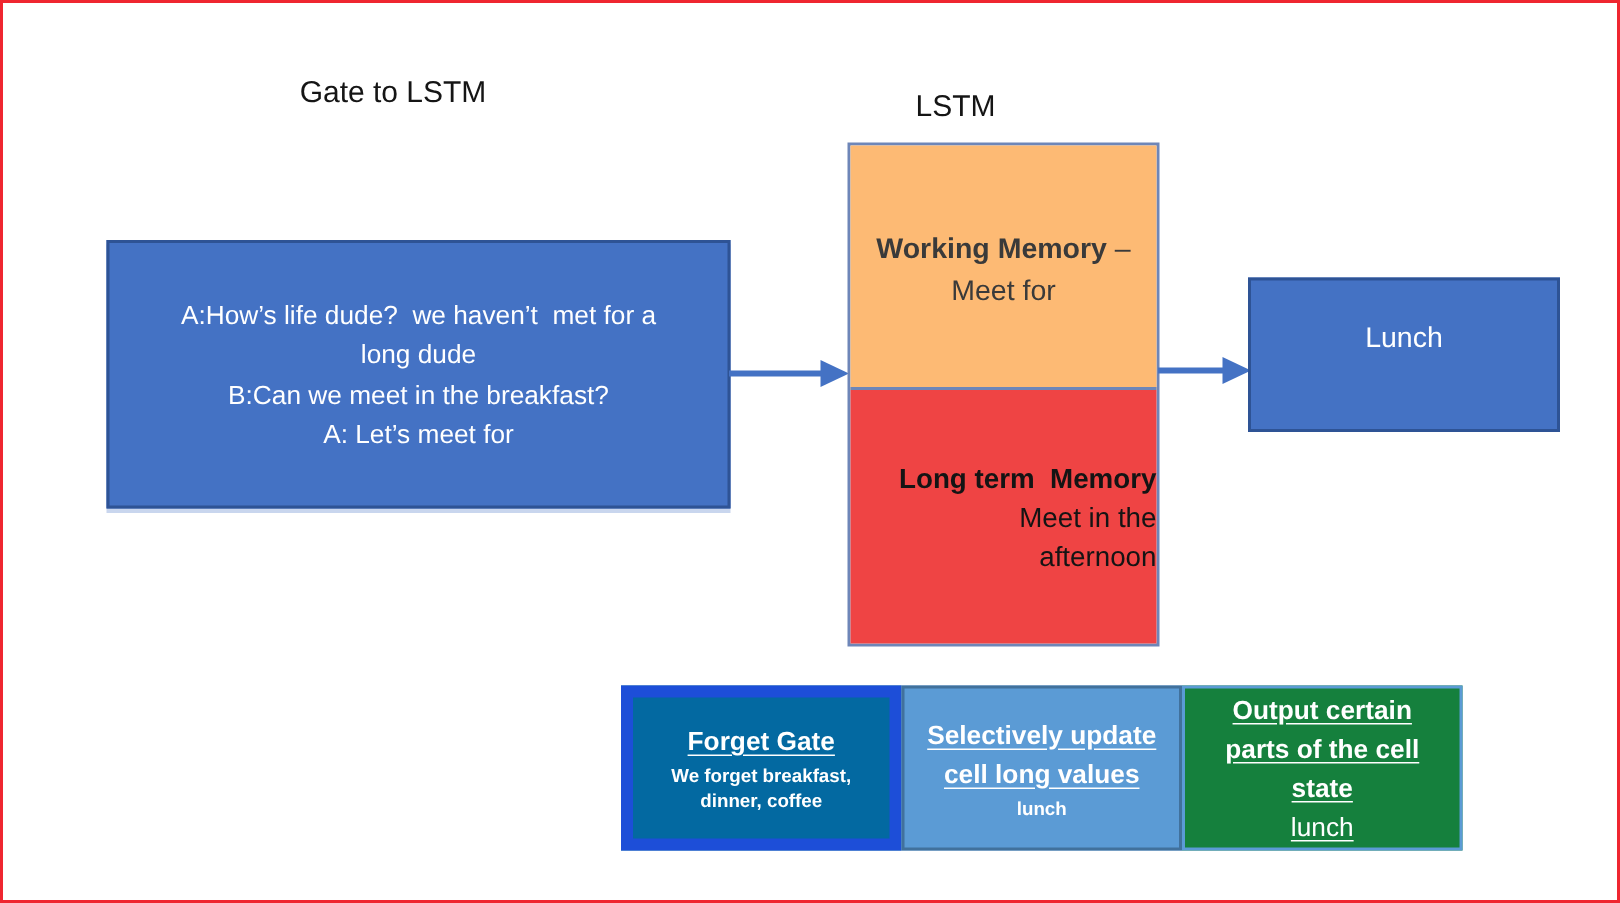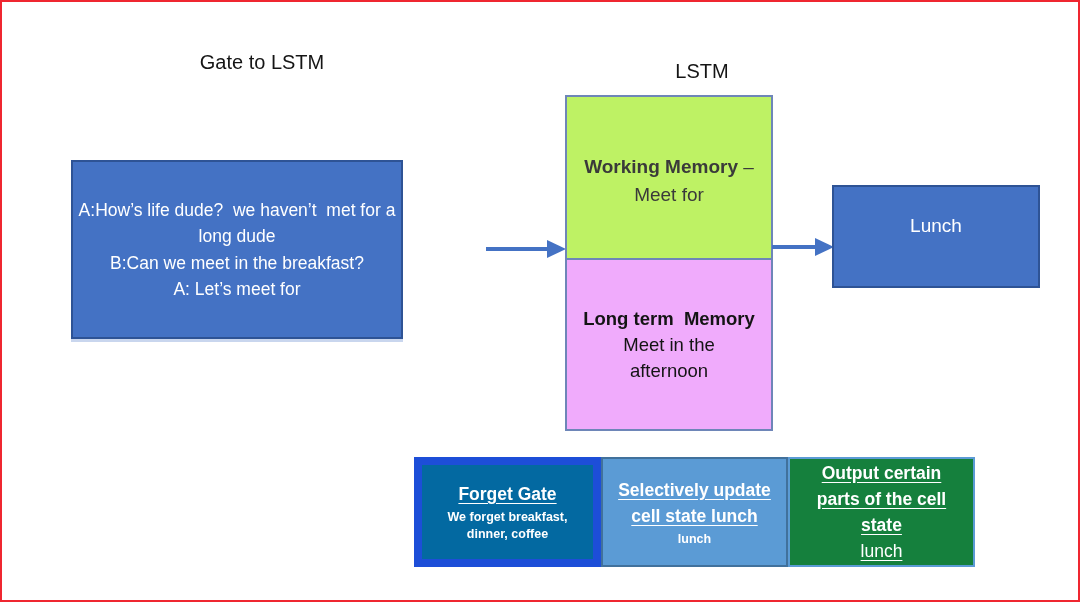--- a/index.html
+++ b/index.html
@@ -13,49 +13,49 @@
     overflow:hidden;
   }
   .heading{
     position:absolute;
     font-size:20px;
     color:#151515;
     text-align:center;
     white-space:nowrap;
   }
   #label-input{left:100px;top:49px;width:320px;}
-  #label-lstm{left:596px;top:58px;width:208px;}
+  #label-lstm{left:531px;top:58px;width:208px;}
   #label-prediction{left:807px;top:64px;width:228px;}
 
   
   #input-box{
-    position:absolute;left:69px;top:158px;width:332px;height:179px;
+    position:absolute;left:69px;top:158px;width:416px;height:179px;
     background:#4472C4;border:2px solid #2e5395;box-sizing:border-box;
     display:flex;flex-direction:column;justify-content:center;align-items:center;
     color:#fff;font-size:17.5px;line-height:26.5px;text-align:center;
     box-shadow:0 3px 0 #c9d6ee;
   }
   .pre{white-space:pre-wrap;}
 
   
   #lstm-box{
     position:absolute;left:563px;top:93px;width:208px;height:336px;
     border:2px solid #6e86b8;box-sizing:border-box;
     display:flex;flex-direction:column;
   }
   #working-memory{
-    height:163px;background:#bef264;border-bottom:2px solid #6e86b8;
+    height:163px;background:#fdba74;border-bottom:2px solid #6e86b8;
     box-sizing:border-box;
     display:flex;flex-direction:column;justify-content:center;align-items:center;
     color:#3a3a3a;font-size:19px;line-height:28px;text-align:center;
     padding-top:6px;
   }
   #long-term-memory{
-    flex:1;background:#f0abfc;
-    display:flex;flex-direction:column;justify-content:center;align-items:center;
+    flex:1;background:#ef4444;
+    display:flex;flex-direction:column;justify-content:center;align-items:flex-end;
     color:#141414;font-size:18.5px;line-height:26px;text-align:center;
   }
   #long-term-memory .bold, #working-memory .bold{font-weight:bold;}
 
   
   #lunch-box{
     position:absolute;left:830px;top:183px;width:208px;height:103px;
     background:#4472C4;border:2px solid #2e5395;box-sizing:border-box;
     display:flex;justify-content:center;align-items:flex-start;
     color:#fff;font-size:19px;
@@ -135,21 +135,21 @@
   <div id="lunch-box">
     <span>Lunch</span>
   </div>
 
   <div id="gates">
     <div id="gate-forget" class="gate">
       <div class="gate-title">Forget Gate</div>
       <div class="gate-sub-small">We forget breakfast, dinner, coffee</div>
     </div>
     <div id="gate-update" class="gate">
-      <div class="gate-title">Selectively update cell state lunch</div>
+      <div class="gate-title">Selectively update cell long values</div>
       <div class="gate-sub-small">lunch</div>
     </div>
     <div id="gate-output" class="gate">
       <div class="gate-title gate-title--narrow">Output certain parts of the cell state</div>
       <div class="gate-sub-large">lunch</div>
     </div>
   </div>
 
 </div>
 

